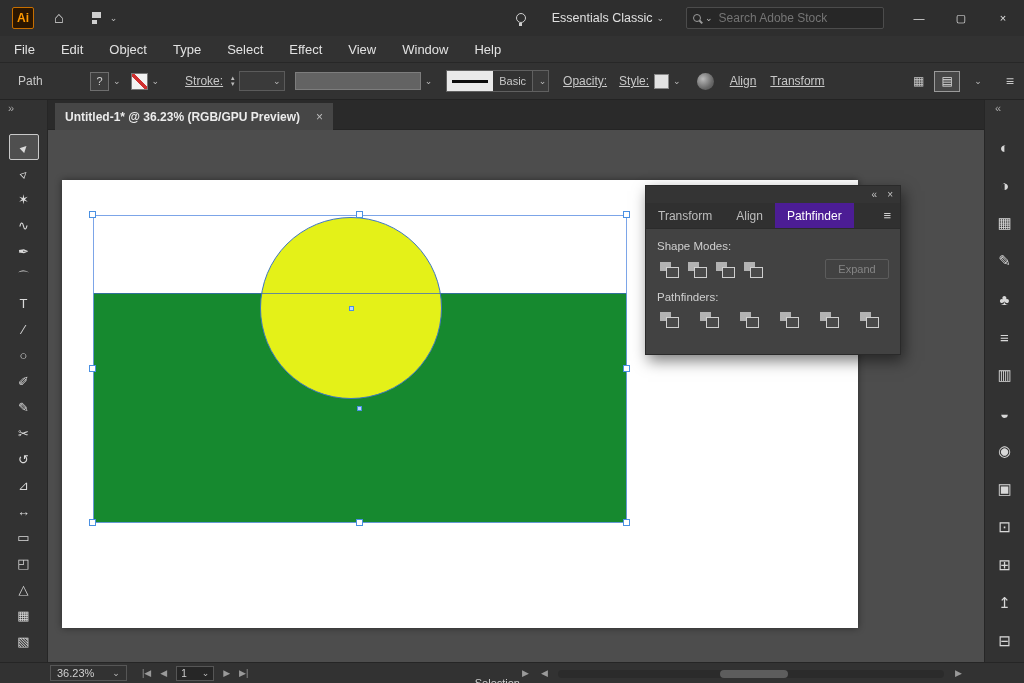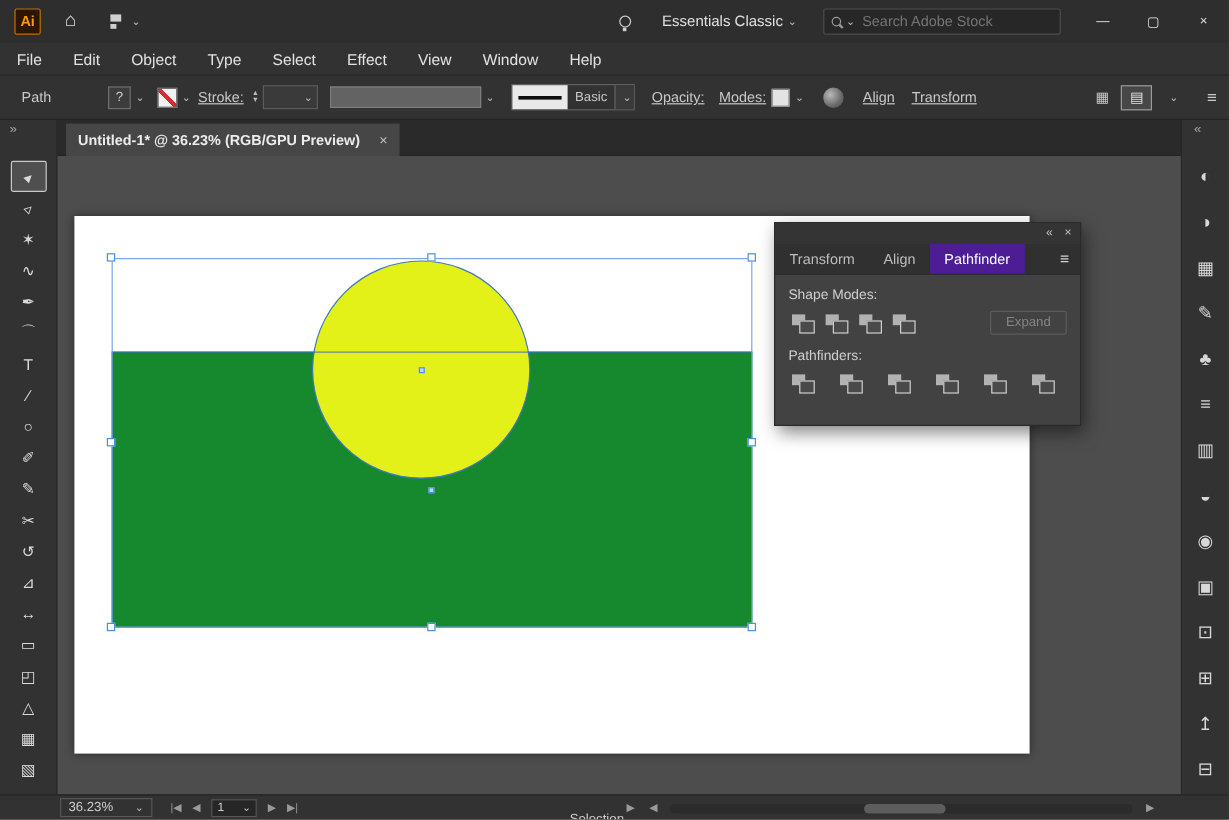--- a/index.html
+++ b/index.html
@@ -142,41 +142,41 @@
     <span>Window</span>
     <span>Help</span>
   </div>
 
   <div class="controlbar">
     <span class="cb-sel">Path</span>
     <div class="swatchbox">?</div>
     <span class="chev">⌄</span>
     <div class="stroke-none" style="margin-left:10px;"></div>
     <span class="chev">⌄</span>
-    <span class="u" style="margin-left:6px;">Stroke:</span>
+    <span class="u" style="margin-left:26px;">Stroke:</span>
     <span class="stepper">
       <span>▴</span>
       <span>▾</span>
     </span>
     <div class="dd" style="width:46px; margin-left:4px;">
       <span class="chev">⌄</span>
     </div>
     <div class="dd-wide"></div>
     <span class="chev">⌄</span>
     <div class="stylebox">
       <span class="linepart">
           <i></i>
         </span>
       <span class="namepart">Basic</span>
       <span class="chevpart">
           <span class="chev">⌄</span>
         </span>
     </div>
     <span class="u" style="margin-left:14px;">Opacity:</span>
-    <span class="u" style="margin-left:12px;">Modes:</span>
+    <span class="u" style="margin-left:12px;">Style:</span>
     <div class="minisw"></div>
     <span class="chev">⌄</span>
     <div class="recolor"></div>
     <span class="u" style="margin-left:16px;">Align</span>
     <span class="u" style="margin-left:14px;">Transform</span>
     <div class="cb-right">
       <span>▦</span>
       <div class="widgetbox">
         <span>▤</span>
       </div>

